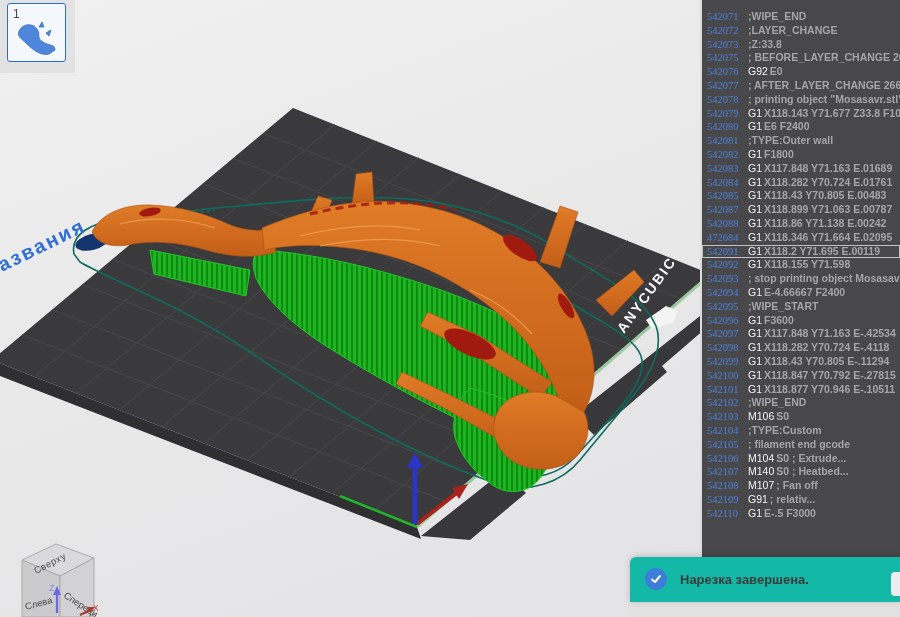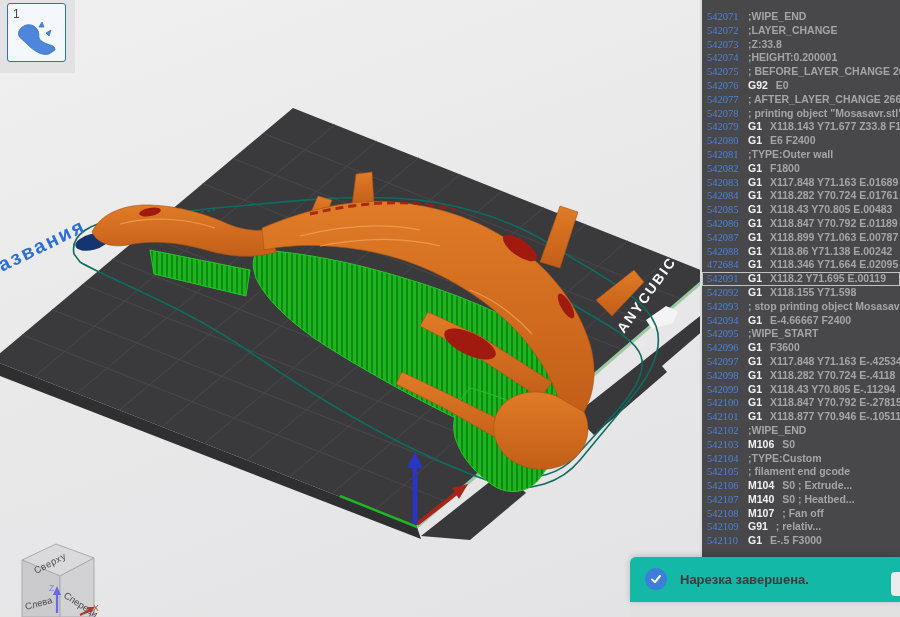--- a/index.html
+++ b/index.html
@@ -35,21 +35,21 @@
     background:#48484A;border-left:2px solid #DCDCDD;box-sizing:border-box;
     z-index:4;overflow:hidden;
   }
   .gcode-lines{padding-top:10px;}
   .grow{
     height:13.8px;line-height:13.8px;white-space:nowrap;overflow:hidden;
     font-size:10.5px;padding-left:5px;color:#A5A5A9;
   }
   .grow.selected{outline:1px solid #C2C2C4;outline-offset:-1px;}
   .lnum{display:inline-block;width:36px;color:#4D80DA;margin-right:5px;font-family:Liberation Serif, serif;}
-  .lcmd{color:#F2F2F2;font-weight:bold;margin-right:8px;}
+  .lcmd{color:#F2F2F2;font-weight:normal;margin-right:2px;}
   .ltxt{color:#A5A5A9;font-weight:bold;}
   
   .toast{
     position:absolute;left:630px;top:557px;width:270px;height:45px;
     background:#14b8a6;border-radius:6px 0 0 0;z-index:10;
     box-shadow:0 -1px 6px rgba(0,0,0,0.18);
   }
   .toast-icon{
     position:absolute;left:15px;top:11px;width:22px;height:22px;border-radius:50%;
     background:#3D7EDB;display:flex;align-items:center;justify-content:center;
@@ -192,33 +192,31 @@
                M 24 8 L 27 3 L 29 8 Z M 31 14 L 36 11 L 34 17 Z" fill="#4E86DC" stroke="#3B6FC0" stroke-width="0.8"></path>
     </svg>
   </div>
 </div>
 
 <div class="gcode-panel">
   <div class="gcode-lines" id="gcode-lines">
       <div class="grow"><span class="lnum">542071</span><span class="ltxt">;WIPE_END</span></div>
       <div class="grow"><span class="lnum">542072</span><span class="ltxt">;LAYER_CHANGE</span></div>
       <div class="grow"><span class="lnum">542073</span><span class="ltxt">;Z:33.8</span></div>
-      <div class="grow"><span class="lnum">542074</span><span class="ltxt">;HEIGHT:0.200001</span></div>
       <div class="grow"><span class="lnum">542075</span><span class="ltxt">; BEFORE_LAYER_CHANGE 266 @</span></div>
       <div class="grow"><span class="lnum">542076</span><span class="lcmd">G92</span><span class="ltxt">E0</span></div>
       <div class="grow"><span class="lnum">542077</span><span class="ltxt">; AFTER_LAYER_CHANGE 266 @ 3</span></div>
       <div class="grow"><span class="lnum">542078</span><span class="ltxt">; printing object "Mosasavr.stl" id:</span></div>
       <div class="grow"><span class="lnum">542079</span><span class="lcmd">G1</span><span class="ltxt">X118.143 Y71.677 Z33.8 F108</span></div>
       <div class="grow"><span class="lnum">542080</span><span class="lcmd">G1</span><span class="ltxt">E6 F2400</span></div>
       <div class="grow"><span class="lnum">542081</span><span class="ltxt">;TYPE:Outer wall</span></div>
       <div class="grow"><span class="lnum">542082</span><span class="lcmd">G1</span><span class="ltxt">F1800</span></div>
       <div class="grow"><span class="lnum">542083</span><span class="lcmd">G1</span><span class="ltxt">X117.848 Y71.163 E.01689</span></div>
       <div class="grow"><span class="lnum">542084</span><span class="lcmd">G1</span><span class="ltxt">X118.282 Y70.724 E.01761</span></div>
       <div class="grow"><span class="lnum">542085</span><span class="lcmd">G1</span><span class="ltxt">X118.43 Y70.805 E.00483</span></div>
-      <div class="grow"><span class="lnum">542086</span><span class="lcmd">G1</span><span class="ltxt">X118.847 Y70.792 E.01189</span></div>
       <div class="grow"><span class="lnum">542087</span><span class="lcmd">G1</span><span class="ltxt">X118.899 Y71.063 E.00787</span></div>
       <div class="grow"><span class="lnum">542088</span><span class="lcmd">G1</span><span class="ltxt">X118.86 Y71.138 E.00242</span></div>
       <div class="grow"><span class="lnum">472684</span><span class="lcmd">G1</span><span class="ltxt">X118.346 Y71.664 E.02095</span></div>
       <div class="grow selected"><span class="lnum">542091</span><span class="lcmd">G1</span><span class="ltxt">X118.2 Y71.695 E.00119</span></div>
       <div class="grow"><span class="lnum">542092</span><span class="lcmd">G1</span><span class="ltxt">X118.155 Y71.598</span></div>
       <div class="grow"><span class="lnum">542093</span><span class="ltxt">; stop printing object Mosasavr.st</span></div>
       <div class="grow"><span class="lnum">542094</span><span class="lcmd">G1</span><span class="ltxt">E-4.66667 F2400</span></div>
       <div class="grow"><span class="lnum">542095</span><span class="ltxt">;WIPE_START</span></div>
       <div class="grow"><span class="lnum">542096</span><span class="lcmd">G1</span><span class="ltxt">F3600</span></div>
       <div class="grow"><span class="lnum">542097</span><span class="lcmd">G1</span><span class="ltxt">X117.848 Y71.163 E-.42534</span></div>

